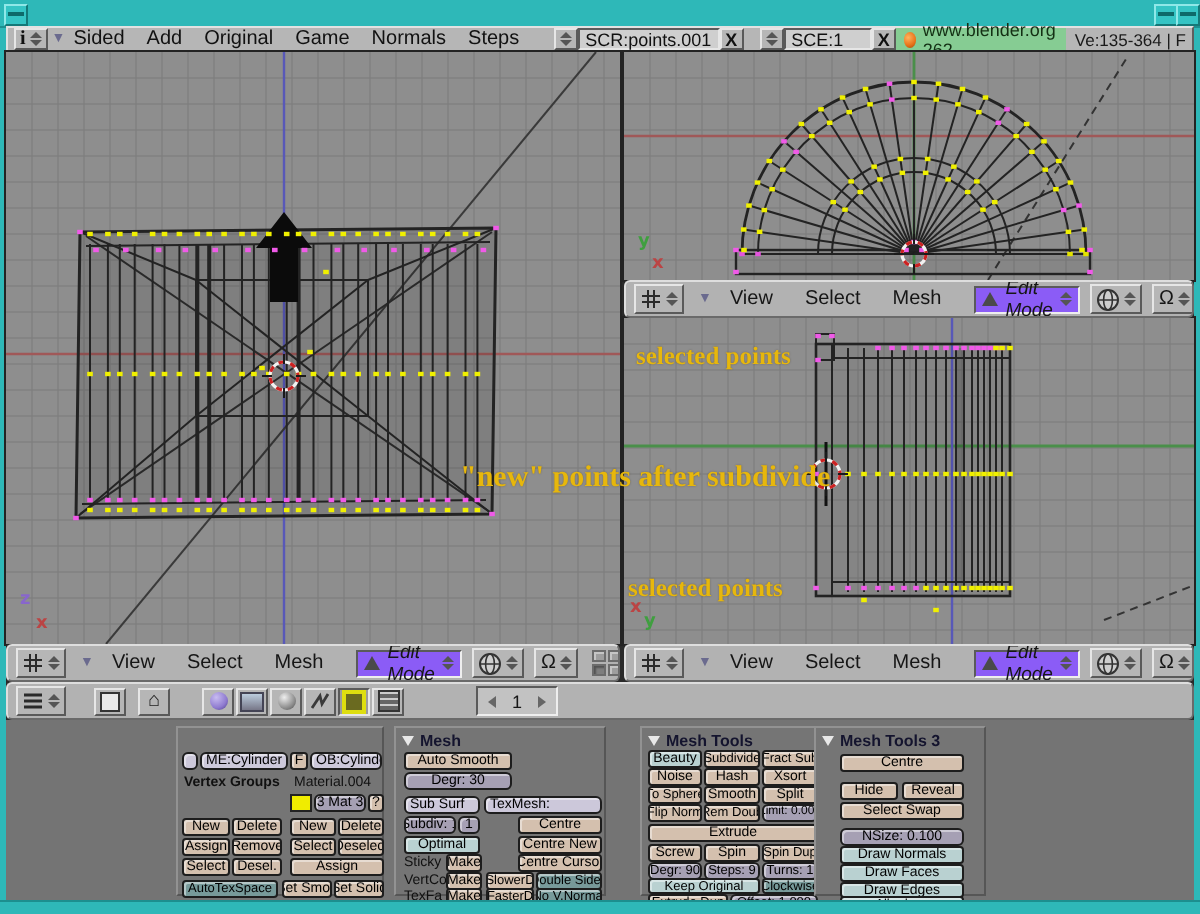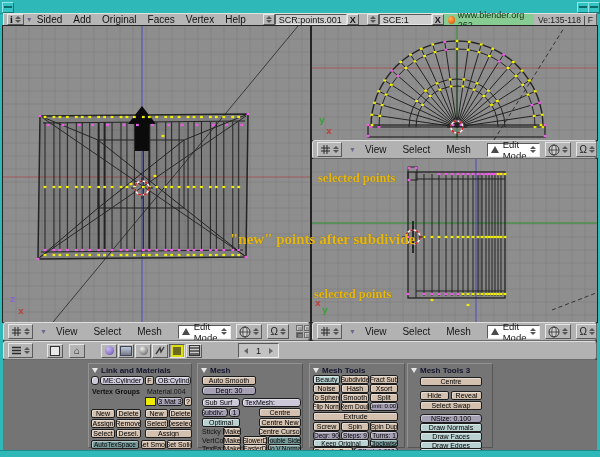--- a/index.html
+++ b/index.html
@@ -22,21 +22,21 @@
   .field{height:11px;background:#cfcfcf;border:1px solid;border-color:#5a5a5a #e6e6e6 #e6e6e6 #5a5a5a;font-size:9px;display:inline-flex;align-items:center;padding:0 3px;box-sizing:border-box;color:#111;}
   .xbtn{width:13px;height:11px;font-size:9px;font-weight:bold;justify-content:center;}
   #badge{margin-left:auto;height:12px;background:#86cc93;display:inline-flex;align-items:center;gap:3px;padding:0 4px;font-size:9px;color:#143014;}
   #logo{width:8px;height:8px;border-radius:50%;background:radial-gradient(circle at 35% 35%,#ffb45e,#e87118 60%,#9c4a08);}
   #stats{font-size:8.5px;color:#1a1a1a;white-space:nowrap;margin-left:4px;}
   
   #ws{position:absolute;left:3px;top:26px;width:594px;height:424px;background:#2a2a2a;}
   svg.vp{position:absolute;background:#8e8e8e;outline:1px solid #232323;}
   .vp-header{position:absolute;height:19px;background:#b2b2b2;border:1px solid;border-color:#dedede #6a6a6a #6a6a6a #dedede;border-radius:3px;box-sizing:border-box;display:flex;align-items:center;gap:5px;padding:0 4px;font-size:10px;color:#161616;overflow:hidden;}
   .wbtn{height:15px;}
-  .modedd{height:14px;background:#ffffff;border:1px solid;border-color:#5a5a5a #eee #eee #5a5a5a;display:inline-flex;align-items:center;gap:4px;padding:0 3px;width:102px;box-sizing:border-box;font-size:9.5px;}
+  .modedd{height:14px;background:#8b5cf6;border:1px solid;border-color:#5a5a5a #eee #eee #5a5a5a;display:inline-flex;align-items:center;gap:4px;padding:0 3px;width:102px;box-sizing:border-box;font-size:9.5px;font-style:italic;}
   .tri{width:0;height:0;border-left:4px solid transparent;border-right:4px solid transparent;border-bottom:7px solid #4a4a4a;}
   .modetxt{flex:1;}
   .layers{display:grid;grid-template-rows:repeat(2,6px);grid-auto-flow:column;gap:1px;margin-left:2px;}
   .lsq{width:7px;height:6px;background:#9e9e9e;border:1px solid #6c6c6c;box-shadow:inset 1px 1px 0 rgba(255,255,255,.4);box-sizing:border-box;}
   .lsq.on{background:#7e7e7e;box-shadow:inset 1px 1px 1px rgba(0,0,0,.35);}
   
   #bwin-header{position:absolute;left:0;top:315px;width:594px;height:19px;gap:6px;padding:0 4px;}
   .cbtn{width:16px;height:14px;background:#b6b6b6;border:1px solid;border-color:#e6e6e6 #5a5a5a #5a5a5a #e6e6e6;display:inline-flex;align-items:center;justify-content:center;box-sizing:border-box;}
   .cbtn.on{background:#9b9b9b;border-color:#5a5a5a #e6e6e6 #e6e6e6 #5a5a5a;}
   .ci-ball{width:9px;height:9px;border-radius:50%;background:radial-gradient(circle at 35% 30%,#c8bcf0,#8f7bd0 60%,#4a3a85);}
@@ -91,44 +91,44 @@
       <span style="font-family:'Liberation Serif',serif;font-weight:bold;font-size:10px">i</span>
       <span class="spin">
           <i class="up"></i>
           <i class="dn"></i>
         </span>
     </div>
     <span class="chev">▼</span>
     <span class="mitem">Sided</span>
     <span class="mitem">Add</span>
     <span class="mitem">Original</span>
-    <span class="mitem">Faces</span>
-    <span class="mitem">Vertex</span>
-    <span class="mitem">Help</span>
+    <span class="mitem">Game</span>
+    <span class="mitem">Normals</span>
+    <span class="mitem">Steps</span>
     <div class="hbtn" style="margin-left:6px">
         <span class="spin">
           <i class="up"></i>
           <i class="dn"></i>
         </span>
       </div>
     <div class="field" style="width:82px">SCR:points.001</div>
     <div class="hbtn xbtn">X</div>
     <div class="hbtn" style="margin-left:8px">
         <span class="spin">
           <i class="up"></i>
           <i class="dn"></i>
         </span>
       </div>
     <div class="field" style="width:60px">SCE:1</div>
     <div class="hbtn xbtn">X</div>
     <div id="badge">
       <span id="logo"></span>
       <span>www.blender.org 262</span>
     </div>
-    <span id="stats">Ve:135-118 | F</span>
+    <span id="stats">Ve:135-364 | F</span>
   </div>
 
   <div id="ws">
     <svg id="vpL" class="vp" style="left:0;top:0" width="307" height="296">
         <line x1="13" y1="0" x2="13" y2="296" stroke="#7d7d7d" stroke-width="1" opacity=".55"></line>
         <line x1="26" y1="0" x2="26" y2="296" stroke="#7d7d7d" stroke-width="1" opacity=".55"></line>
         <line x1="39" y1="0" x2="39" y2="296" stroke="#7d7d7d" stroke-width="1" opacity=".55"></line>
         <line x1="52" y1="0" x2="52" y2="296" stroke="#7d7d7d" stroke-width="1" opacity=".55"></line>
         <line x1="65" y1="0" x2="65" y2="296" stroke="#7d7d7d" stroke-width="1" opacity=".55"></line>
         <line x1="78" y1="0" x2="78" y2="296" stroke="#7d7d7d" stroke-width="1" opacity=".55"></line>
@@ -801,24 +801,20 @@
       <div class="framec">
         <i class="tl"></i>
         <span>1</span>
         <i class="tr"></i>
       </div>
     </div>
 
     <div id="parea">
 
       <div class="panel" style="left:85px;width:104px">
-        <div class="phdr">
-            <span class="ptri"></span>
-            <span>Link and Materials</span>
-          </div>
         <div class="ab b t" style="left:2px;top:12px;width:8px"></div>
         <div class="ab b t" style="left:11px;top:12px;width:44px">ME:Cylinder</div>
         <div class="ab b" style="left:56px;top:12px;width:9px">F</div>
         <div class="ab b t" style="left:66px;top:12px;width:36px">OB:Cylinder</div>
         <div class="ab lblb" style="left:3px;top:24px">Vertex Groups</div>
         <div class="ab lbl" style="left:58px;top:24px">Material.004</div>
         <div class="ab swatch" style="left:56px;top:33px;width:11px"></div>
         <div class="ab b n" style="left:68px;top:33px;width:26px">3 Mat 3</div>
         <div class="ab b" style="left:95px;top:33px;width:8px">?</div>
         <div class="ab b" style="left:2px;top:45px;width:24px">New</div>
@@ -857,21 +853,21 @@
         <div class="ab lbl" style="left:4px;top:73px">VertCo</div>
         <div class="ab b" style="left:25px;top:72px;width:18px">Make</div>
         <div class="ab b" style="left:45px;top:72px;width:24px;font-size:6.5px">SlowerD</div>
         <div class="ab b dk" style="left:70px;top:72px;width:33px;font-size:6.5px">Double Sided</div>
         <div class="ab lbl" style="left:4px;top:81px">TexFa</div>
         <div class="ab b" style="left:25px;top:80px;width:18px;height:8px">Make</div>
         <div class="ab b" style="left:45px;top:80px;width:24px;height:8px;font-size:6.5px">FasterD</div>
         <div class="ab b dk" style="left:70px;top:80px;width:33px;height:8px;font-size:6.5px">No V.Normal</div>
       </div>
 
-      <div class="panel" style="left:306px;width:96px">
+      <div class="panel" style="left:317px;width:96px">
         <div class="phdr">
             <span class="ptri"></span>
             <span>Mesh Tools</span>
           </div>
         <div class="ab b lt" style="left:3px;top:11px;width:27px">Beauty</div>
         <div class="ab b" style="left:31px;top:11px;width:28px;font-size:6.5px">Subdivide</div>
         <div class="ab b" style="left:60px;top:11px;width:28px;font-size:6.5px">Fract Sub</div>
         <div class="ab b" style="left:3px;top:20px;width:27px">Noise</div>
         <div class="ab b" style="left:31px;top:20px;width:28px">Hash</div>
         <div class="ab b" style="left:60px;top:20px;width:28px">Xsort</div>

